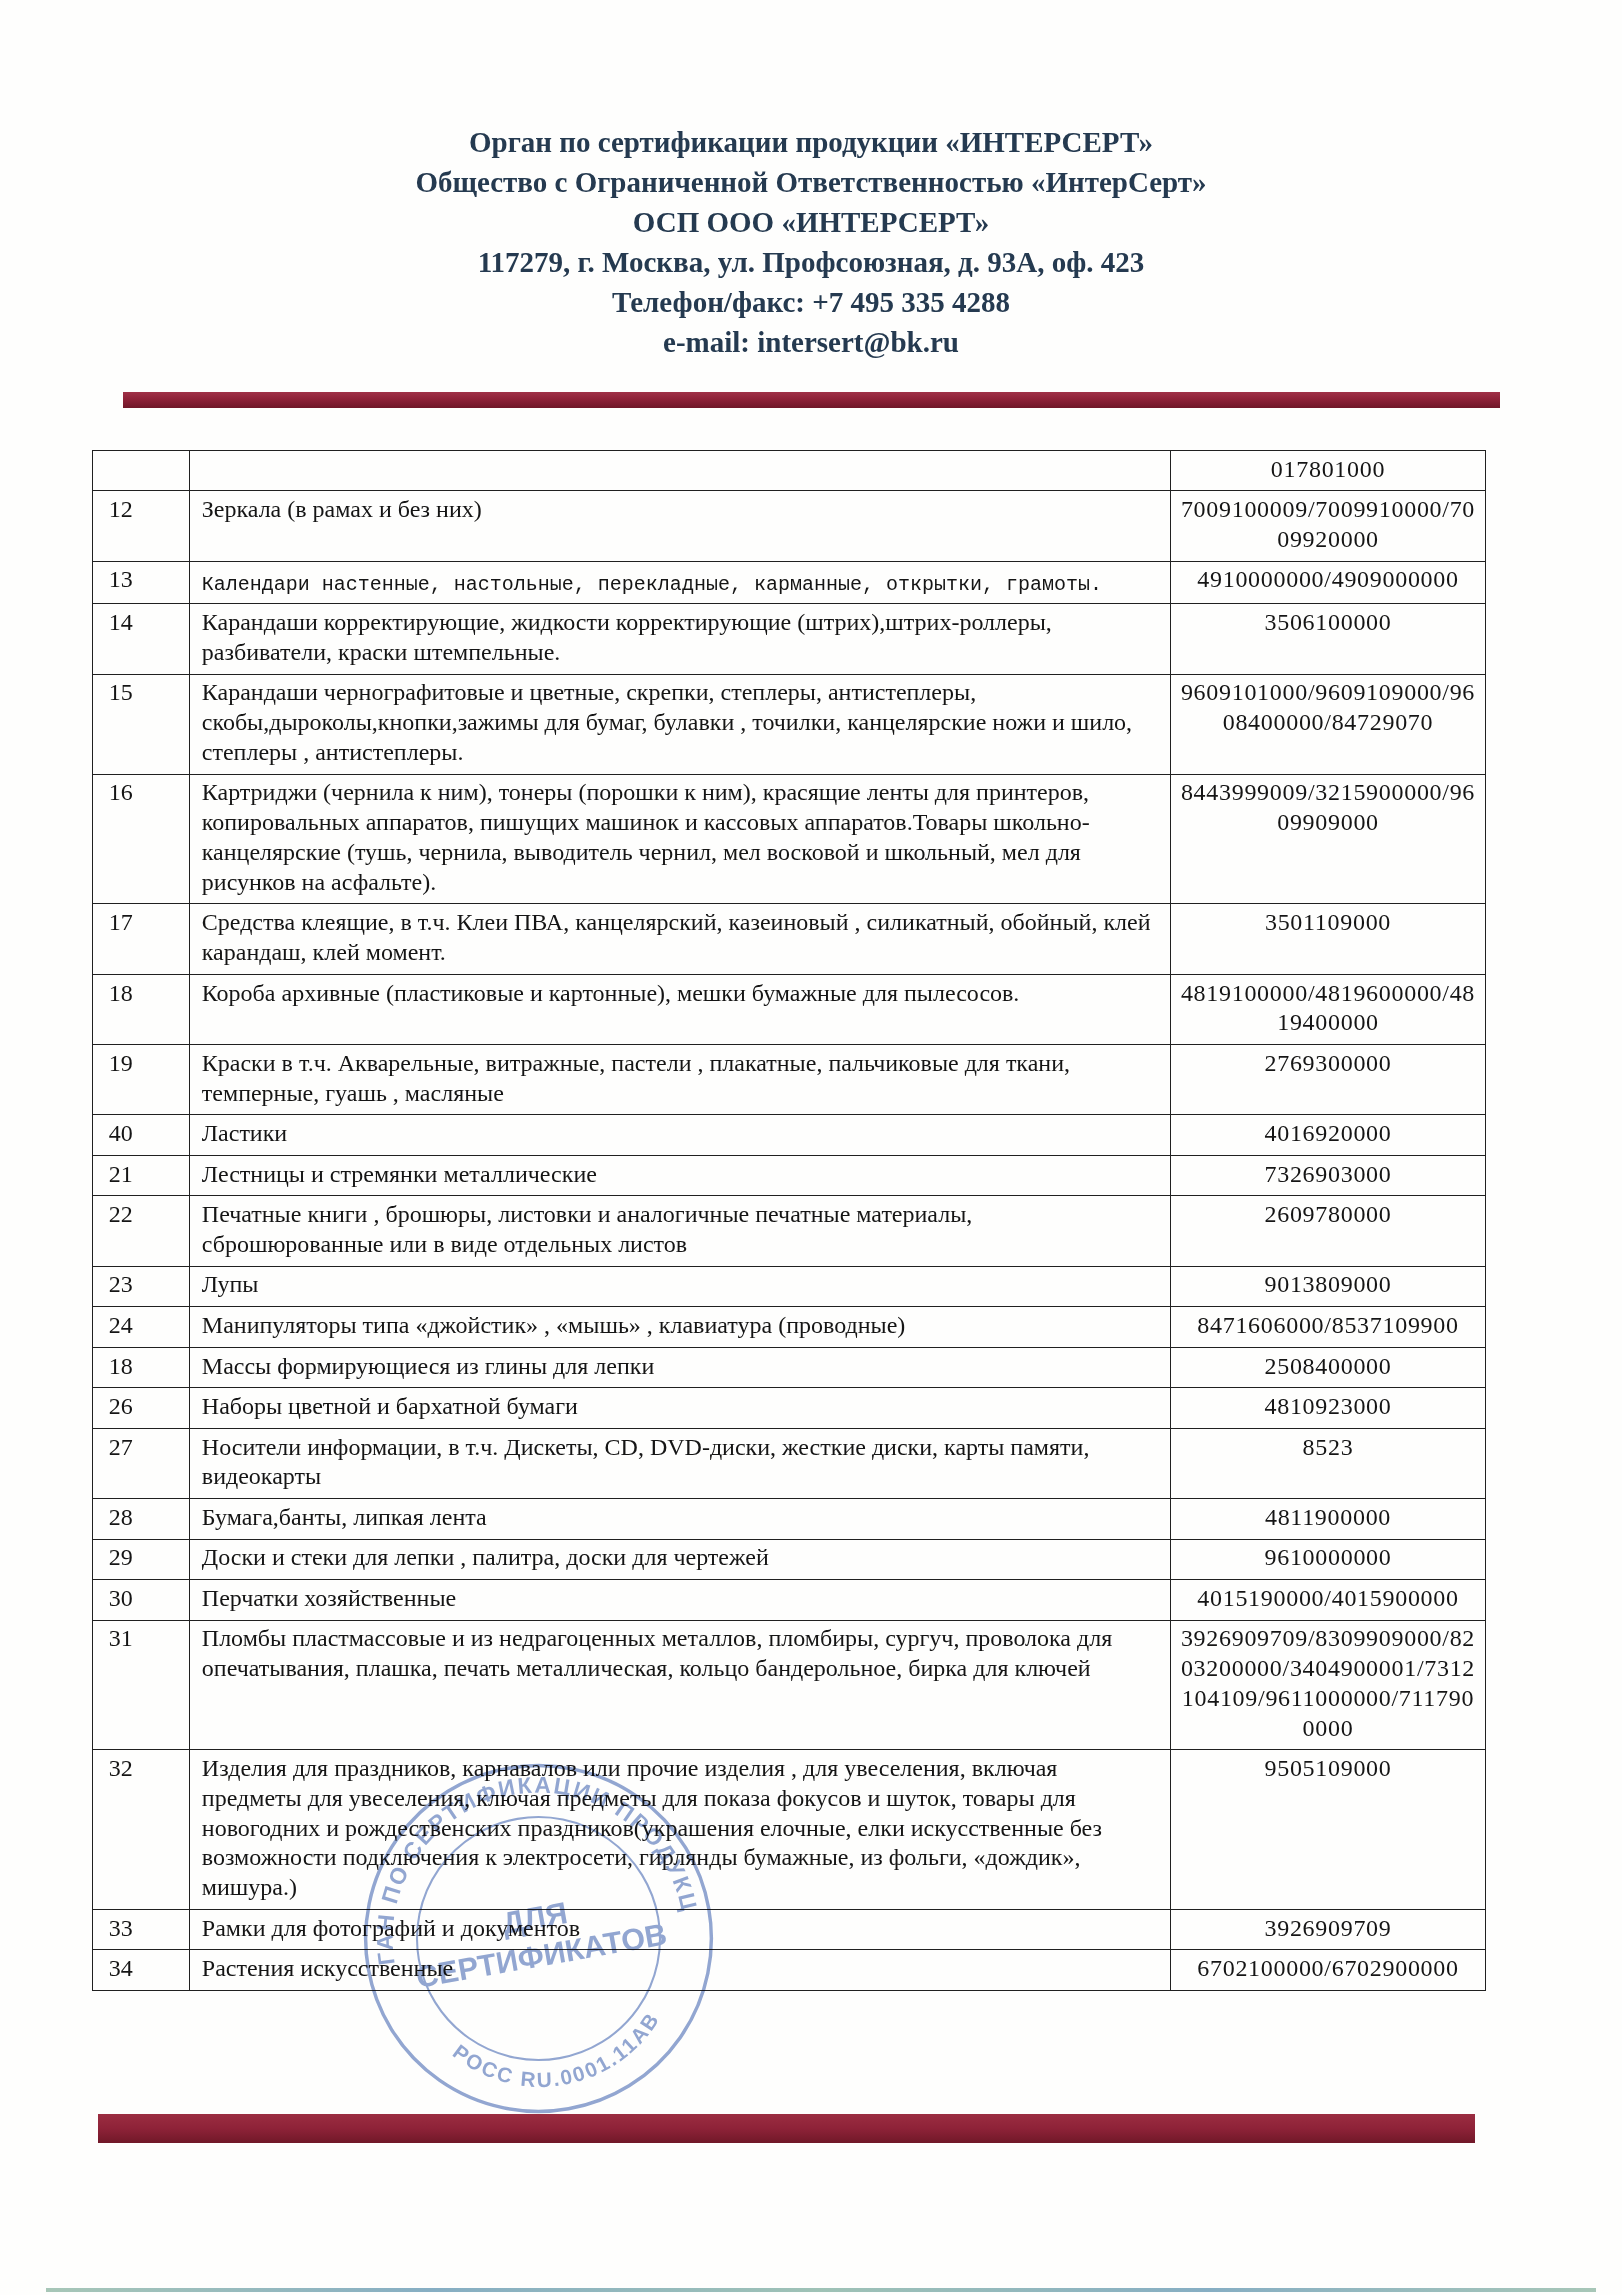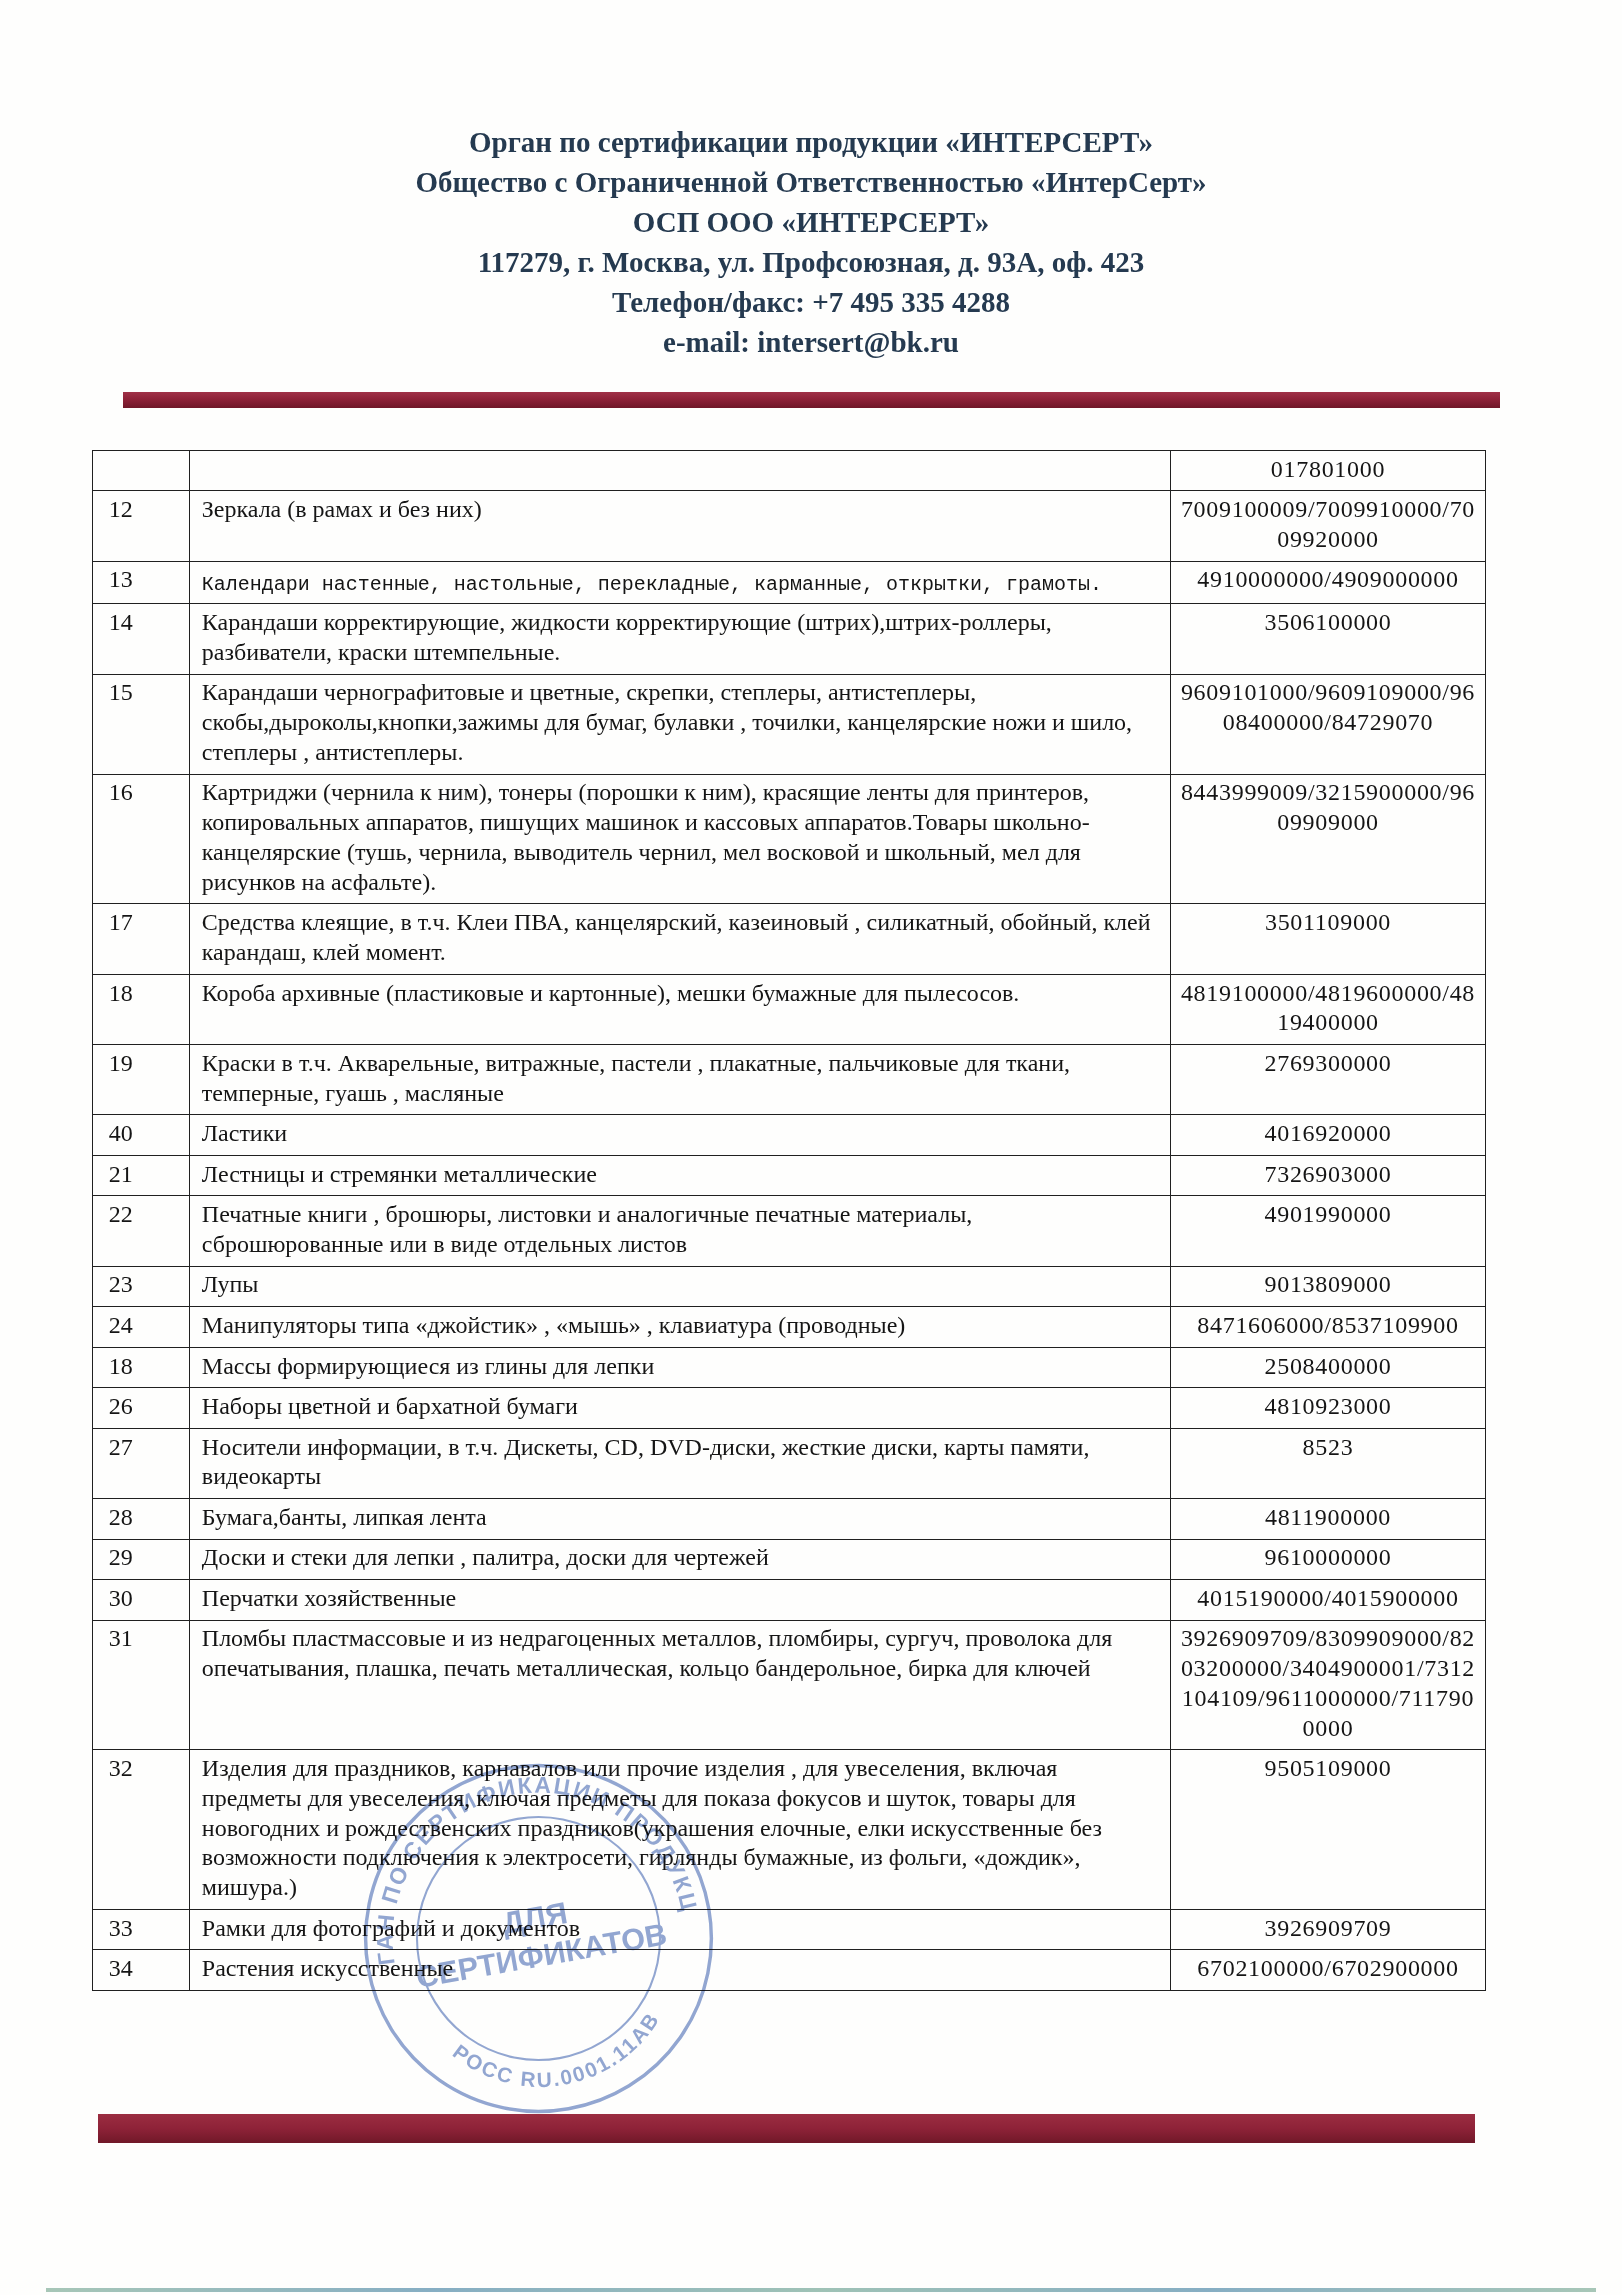--- a/index.html
+++ b/index.html
@@ -159,21 +159,21 @@
       <td class="cell-code">4016920000</td>
     </tr>
         <tr>
       <td class="cell-num">21</td>
       <td class="cell-desc">Лестницы и стремянки металлические</td>
       <td class="cell-code">7326903000</td>
     </tr>
         <tr>
       <td class="cell-num">22</td>
       <td class="cell-desc">Печатные книги , брошюры, листовки и аналогичные печатные материалы, сброшюрованные или в виде отдельных листов</td>
-      <td class="cell-code">4901990000</td>
+      <td class="cell-code">2609780000</td>
     </tr>
         <tr>
       <td class="cell-num">23</td>
       <td class="cell-desc">Лупы</td>
       <td class="cell-code">9013809000</td>
     </tr>
         <tr>
       <td class="cell-num">24</td>
       <td class="cell-desc">Манипуляторы типа «джойстик» , «мышь» , клавиатура (проводные)</td>
       <td class="cell-code">8471606000/8537109900</td>

